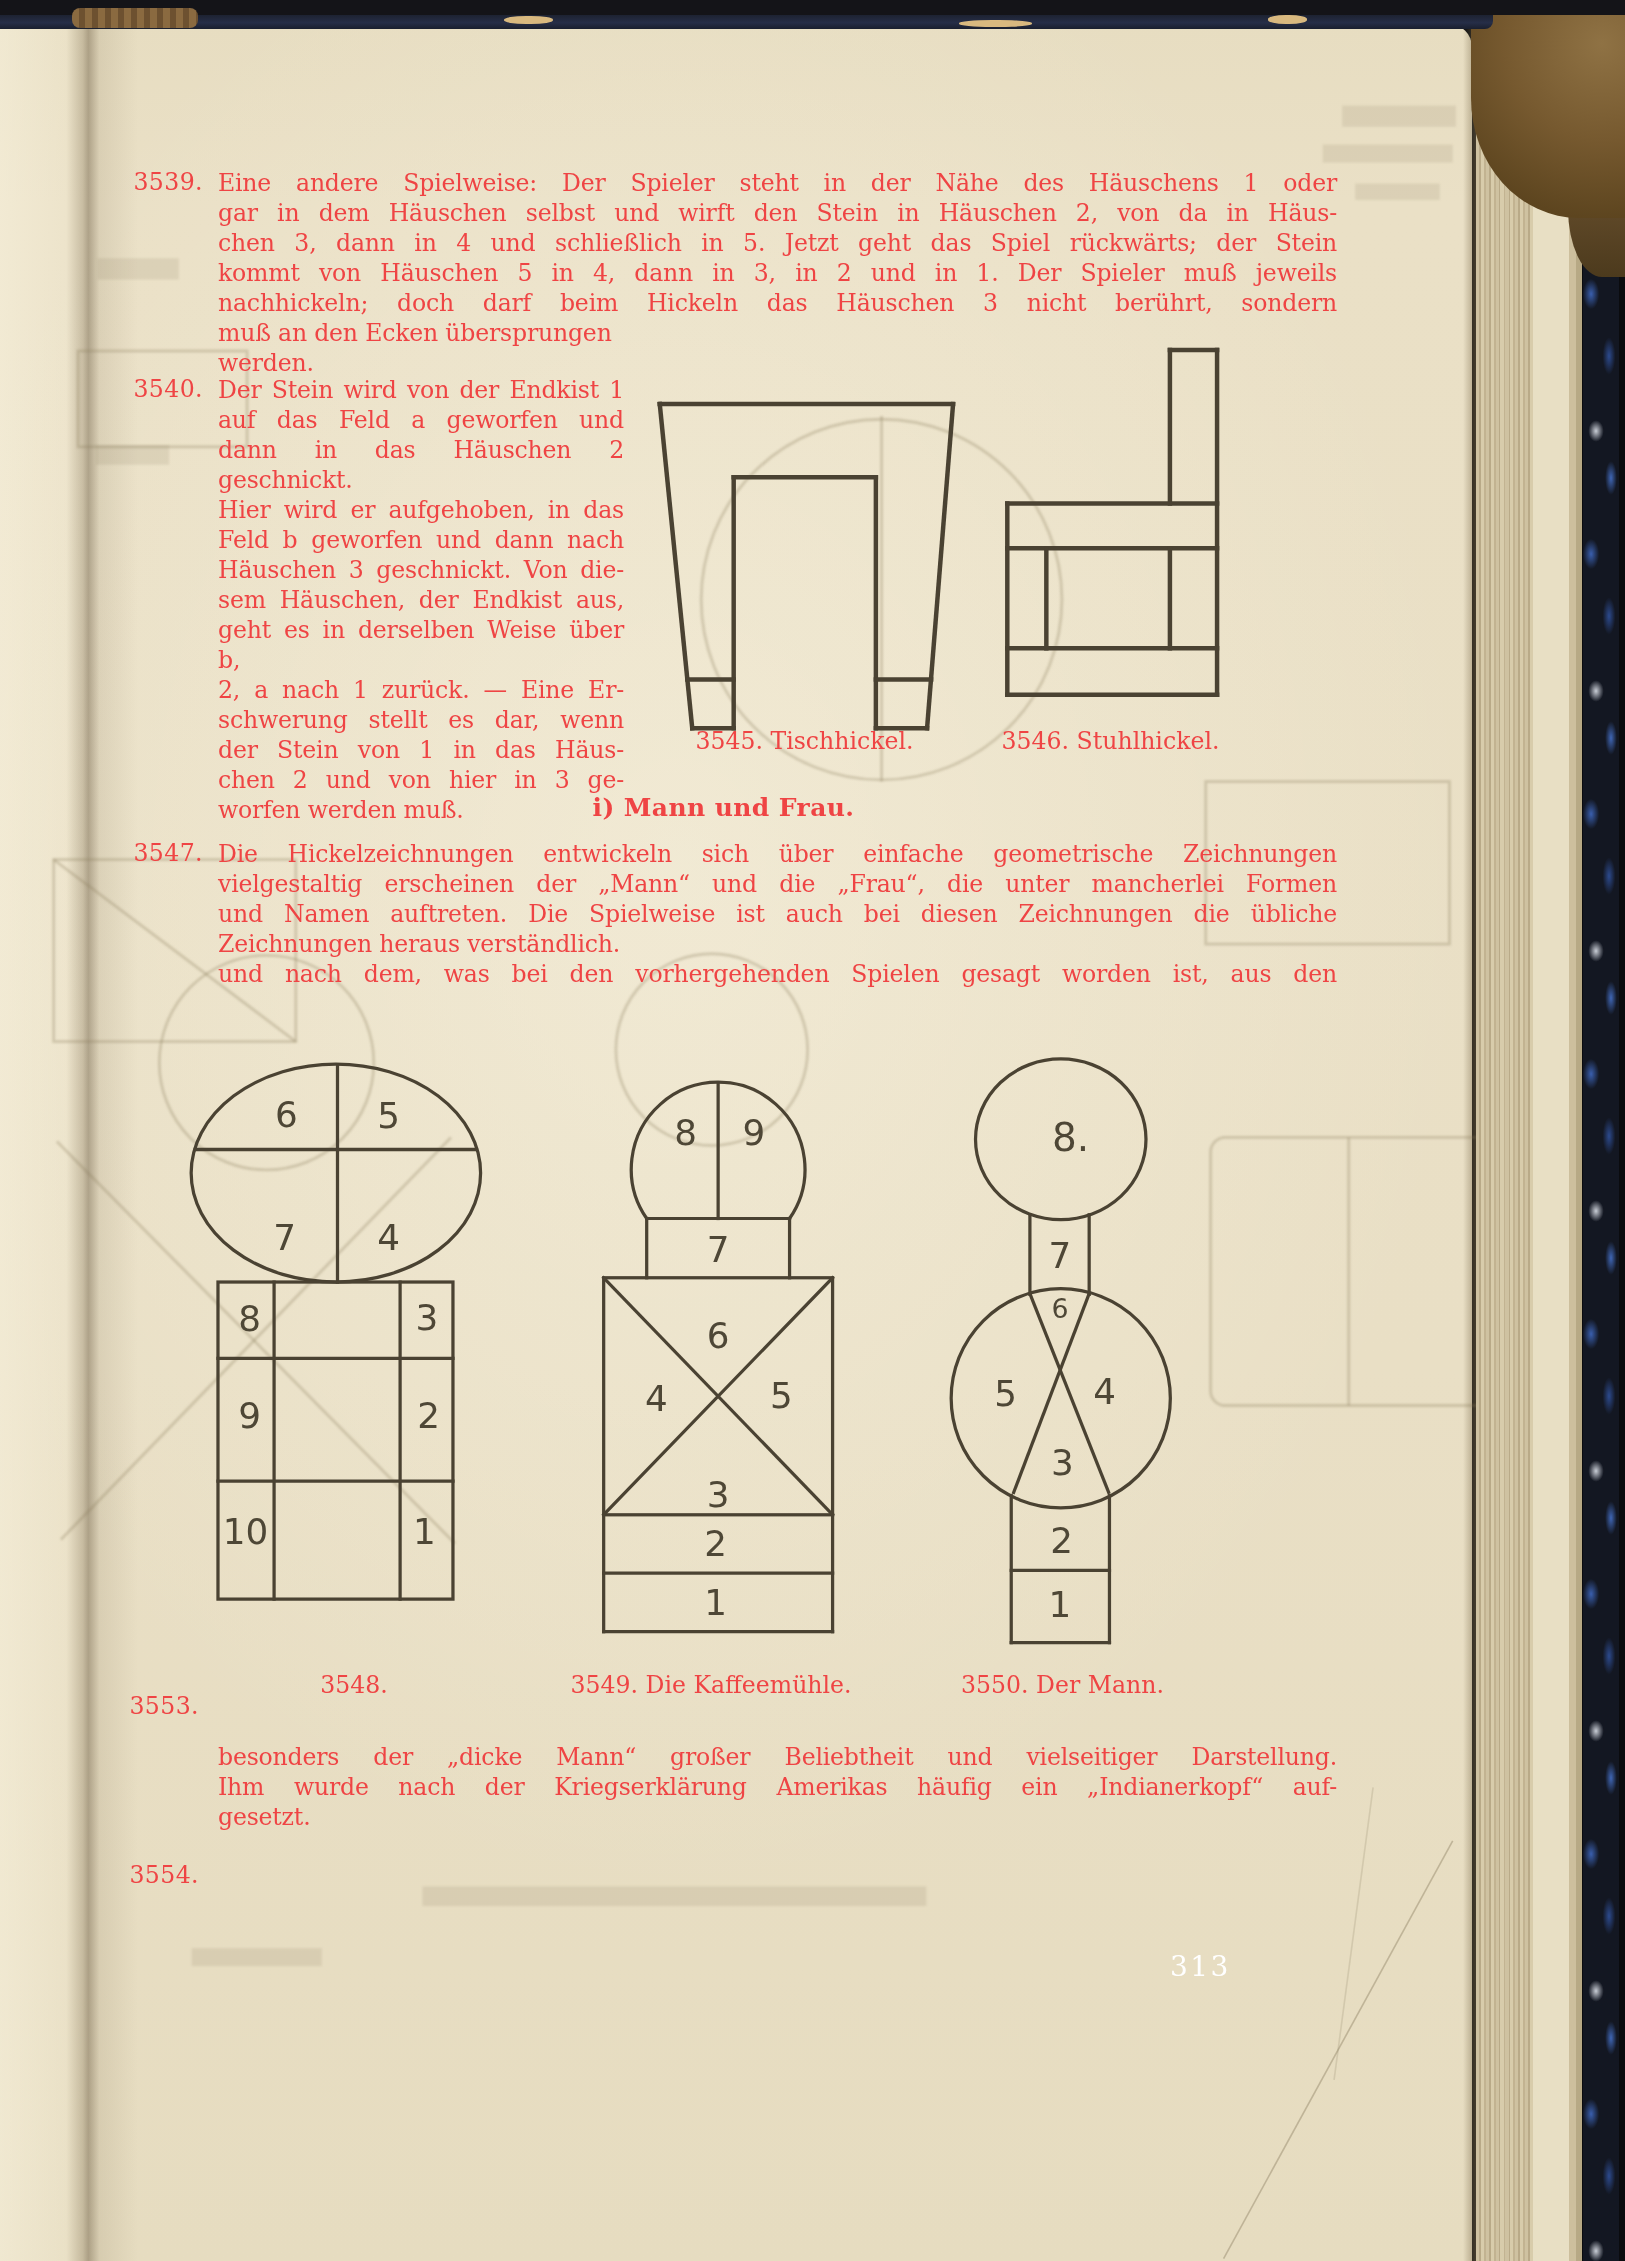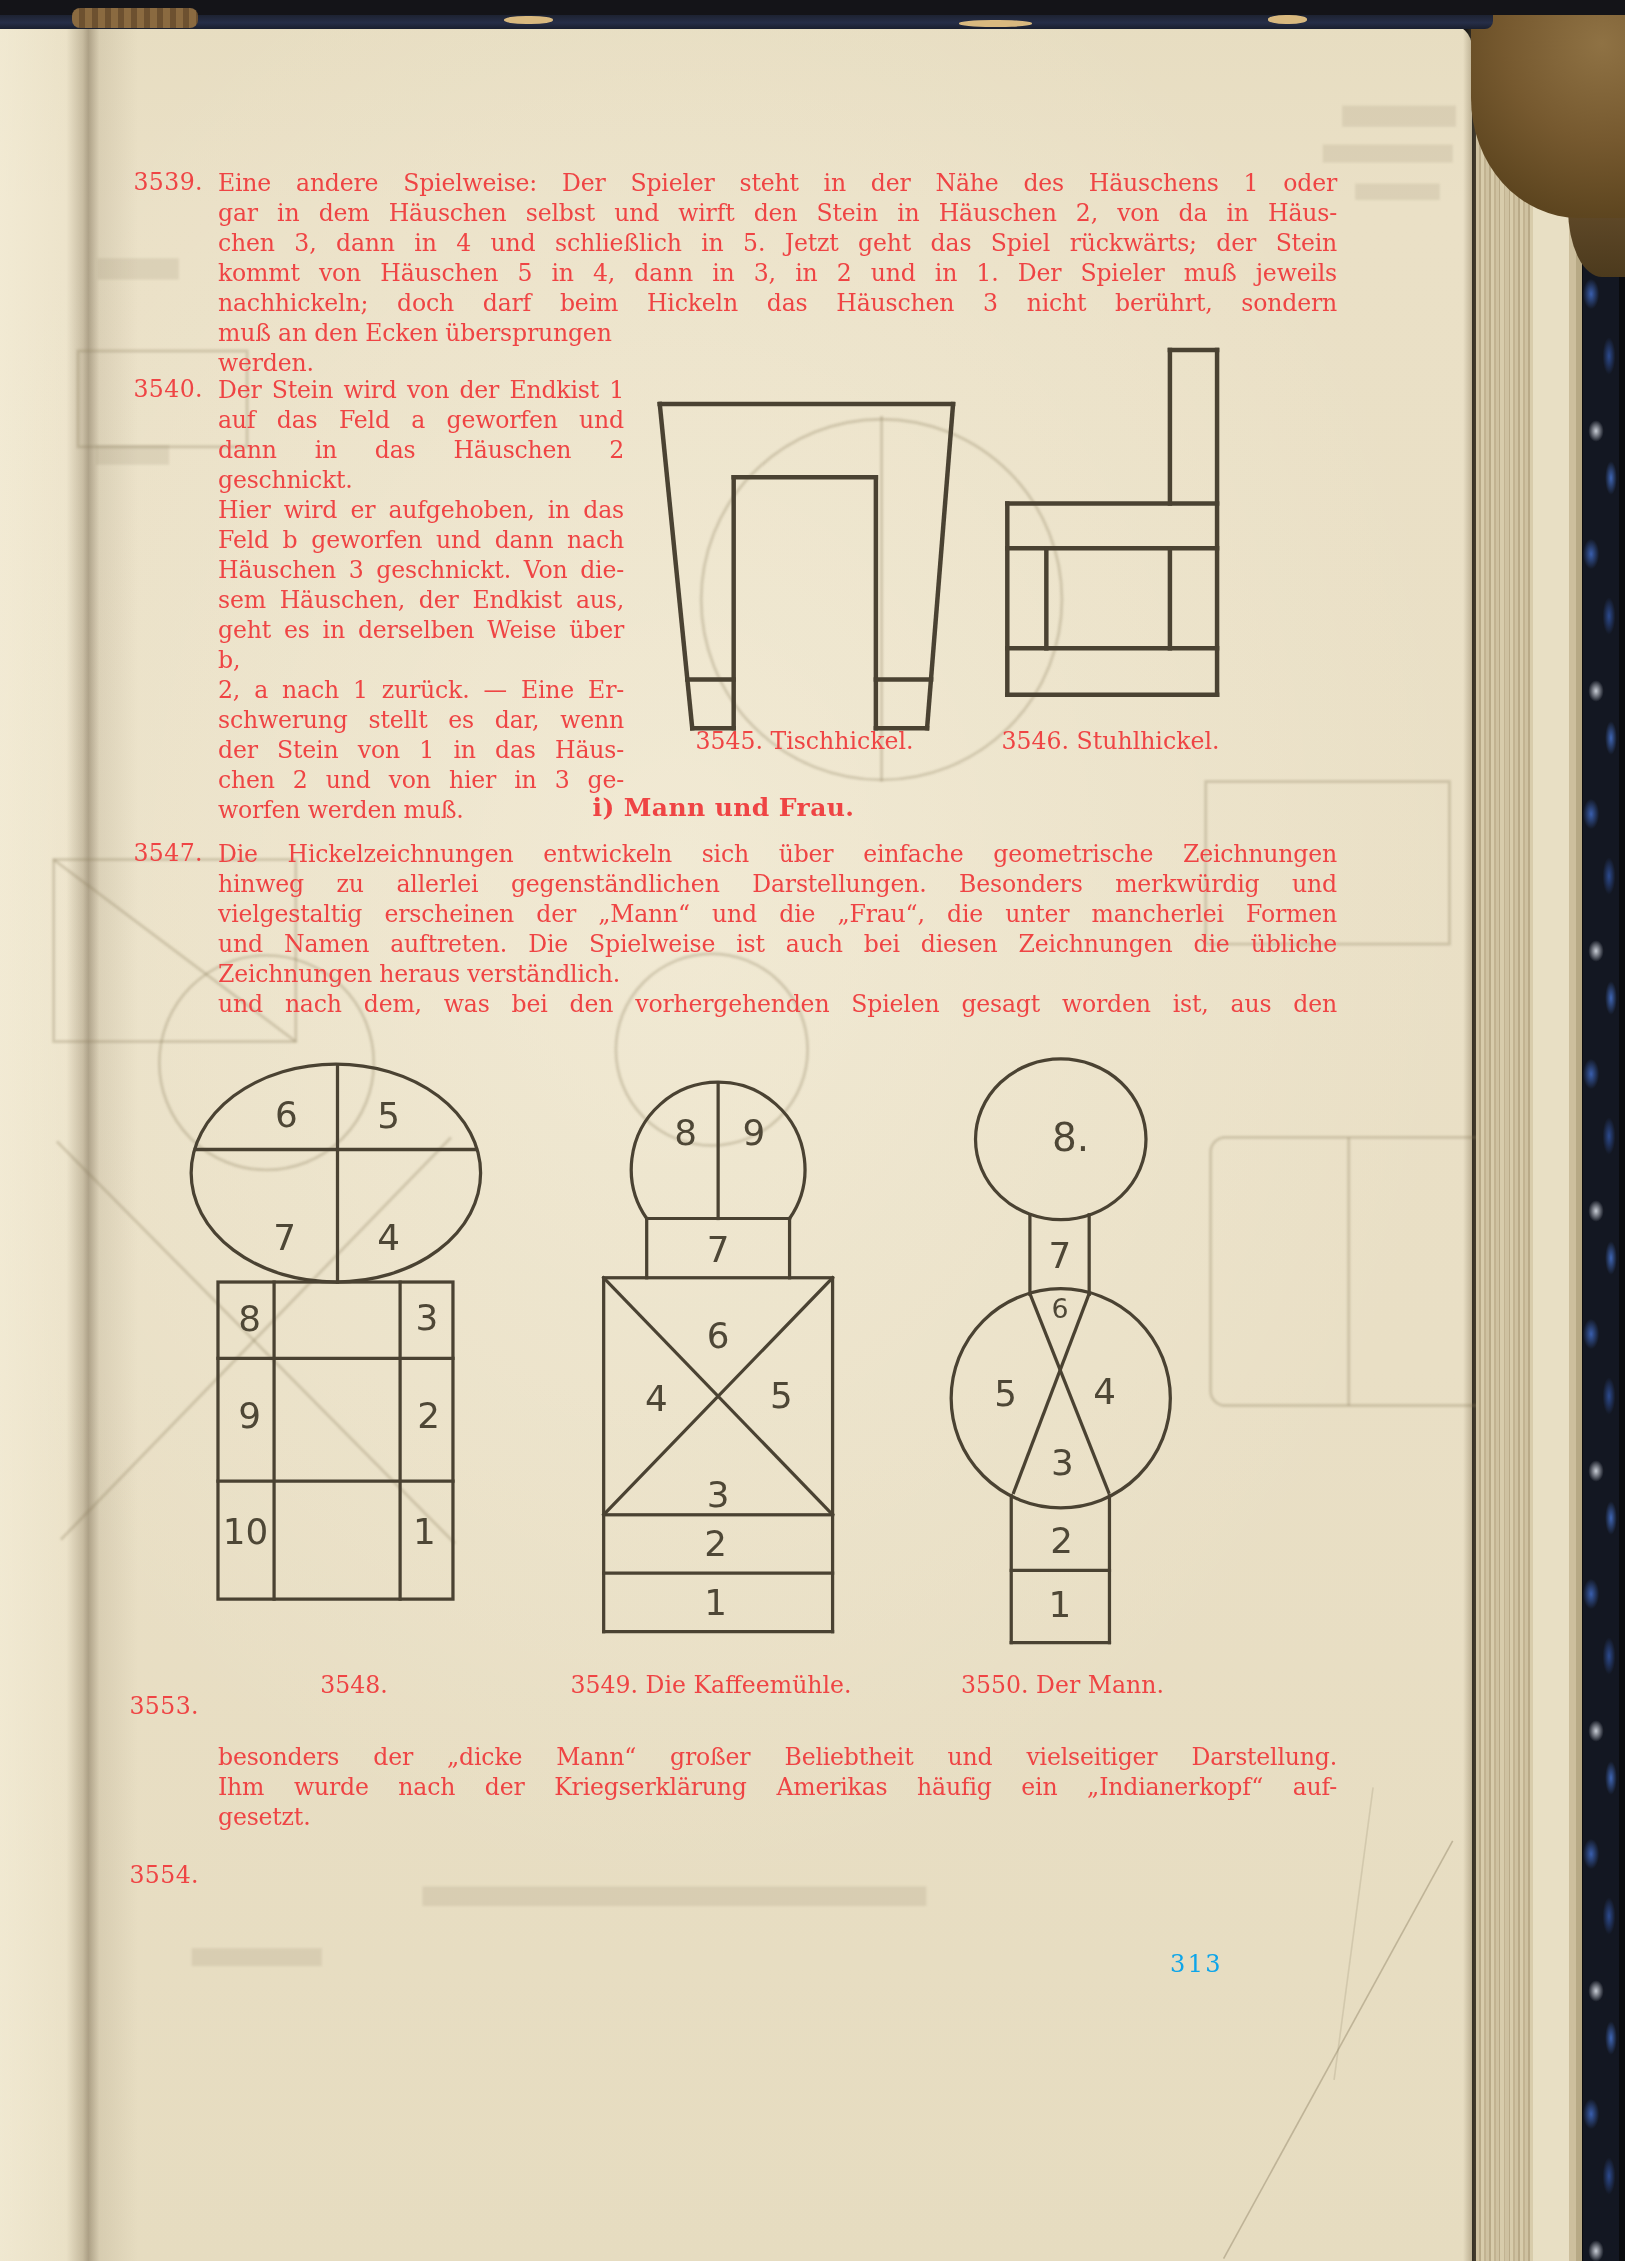--- a/index.html
+++ b/index.html
@@ -53,21 +53,21 @@
   .cover-black-right { position:absolute; left:1619px; top:0; width:6.5px; height:2261px; background:#0a0b0e; z-index:41; }
 
   
   .ink { color:#ef4444; }
   .pnum { position:absolute; font-size:23.6px; text-align:right; letter-spacing:0.4px; z-index:10; }
   .ptext { position:absolute; z-index:10; }
   .tline { font-size:23.6px; line-height:30px; letter-spacing:-0.2px; white-space:nowrap; }
   .tline.j { white-space:normal; text-align:justify; text-align-last:justify; }
   .heading { position:absolute; font-size:25px; font-weight:bold; text-align:center; z-index:10; letter-spacing:0.4px; }
   .caption { position:absolute; font-size:23.6px; text-align:center; z-index:10; white-space:nowrap; }
-  .pageno  { position:absolute; left:1170px; top:1950px; font-size:24px; letter-spacing:2.4px; z-index:10; color:#0ea5e9; }
+  .pageno  { position:absolute; left:1170px; top:1950px; font-size:28px; letter-spacing:2.4px; z-index:10; color:#ffffff; }
 
   
   .figsvg { position:absolute; z-index:10; }
   .fl { stroke:#4a4232; fill:none; }
   .dg { font-family:"DejaVu Sans", sans-serif; fill:#4e4736; font-size:44px; text-anchor:middle; }
   .dg.sm { font-size:33px; } .dg.lg { font-size:48px; }
 
   
   .ghost { position:absolute; left:0; top:0; z-index:5; pointer-events:none; }
 </style>
@@ -168,21 +168,20 @@
       <line x1="20" y1="435" x2="278" y2="435"></line>
     </g>
   </svg>
   <div class="caption ink" style="left:948px; top:727px; width:325px;">3546. Stuhlhickel.</div>
 
   <div class="heading ink" style="left:439px; top:793px; width:569px;">i) Mann und Frau.</div>
 
   <div class="pnum ink" style="left:130px; top:839px; width:73px;">3547.</div>
   <div class="ptext ink" style="left:218px; top:839px; width:1119px;">
       <div class="tline j">Die Hickelzeichnungen entwickeln sich über einfache geometrische Zeichnungen</div>
-      <div class="tline j">hinweg zu allerlei gegenständlichen Darstellungen.  Besonders merkwürdig und</div>
       <div class="tline j">vielgestaltig erscheinen der „Mann“ und die „Frau“, die unter mancherlei Formen</div>
       <div class="tline j">und Namen auftreten.  Die Spielweise ist auch bei diesen Zeichnungen die übliche</div>
       <div class="tline">Zeichnungen heraus verständlich.</div>
       <div class="tline j">und nach dem, was bei den vorhergehenden Spielen gesagt worden ist, aus den</div>
     </div>
 
   <svg class="figsvg" style="left:183px; top:1056px;" width="309" height="561" viewBox="0 0 380 690">
     <g class="fl" stroke-width="4" stroke-linecap="square">
       <ellipse cx="188" cy="144" rx="178" ry="134"></ellipse>
       <line x1="15" y1="115" x2="361" y2="115"></line>

